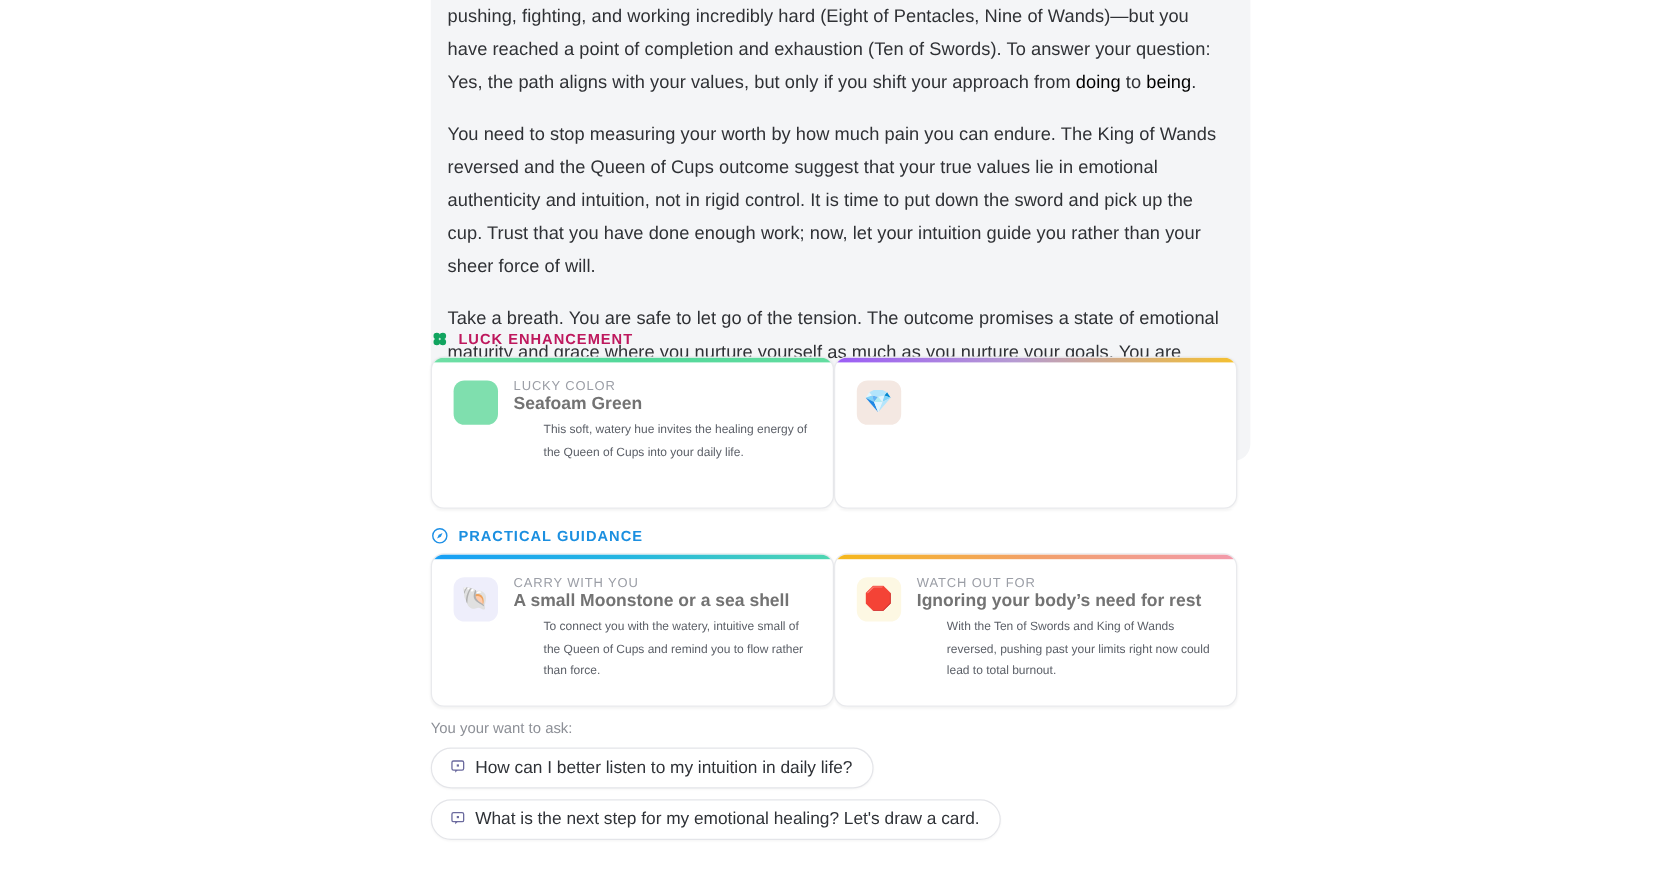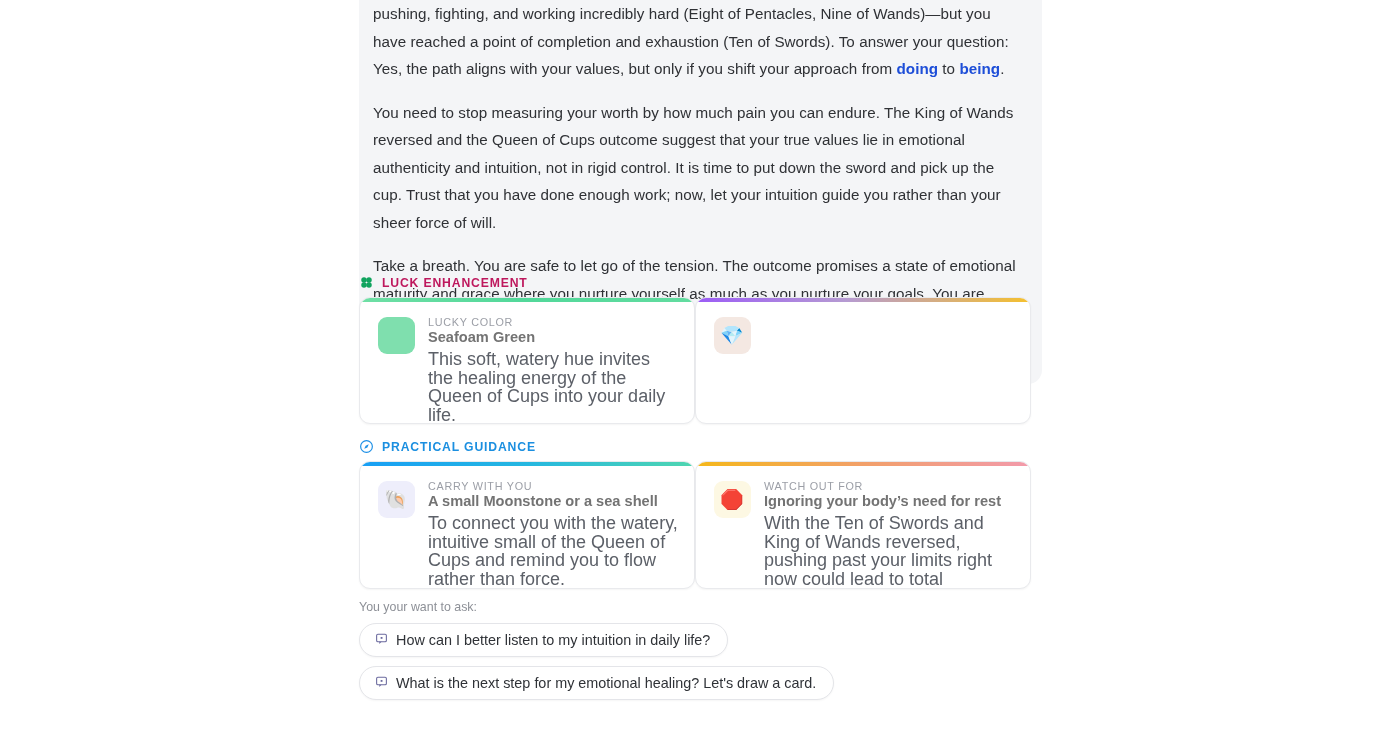--- a/index.html
+++ b/index.html
@@ -31,21 +31,21 @@
   }
 
   .msg-para {
     color: #2f3135;
     font-size: 15.2px;
     line-height: 27.5px;
     margin-bottom: 16px;
     letter-spacing: 0.05px;
   }
   .msg-para:last-child { margin-bottom: 0; }
-  .msg-para b { font-weight: 700; color: #1d4ed8; }
+  .msg-para b { font-weight: 400; color: #000000; }
 
   
   .section-head {
     position: absolute;
     display: flex;
     align-items: center;
     gap: 8px;
   }
   .section-head .sec-label {
     font-size: 12.2px;
@@ -119,23 +119,24 @@
     margin-bottom: 1px;
   }
   .card-title {
     font-size: 14.6px;
     font-weight: 700;
     color: #737373;
     margin-bottom: 5px;
     white-space: nowrap;
   }
   .card-desc {
-    font-size: 18px;
+    font-size: 10px;
     line-height: 18.5px;
     color: #5c6068;
+    margin-left: 25px;
   }
 
   
   .suggest-wrap {
     position: absolute;
     left: 359px;
     top: 600px;
   }
   .suggest-label {
     font-size: 12.4px;

